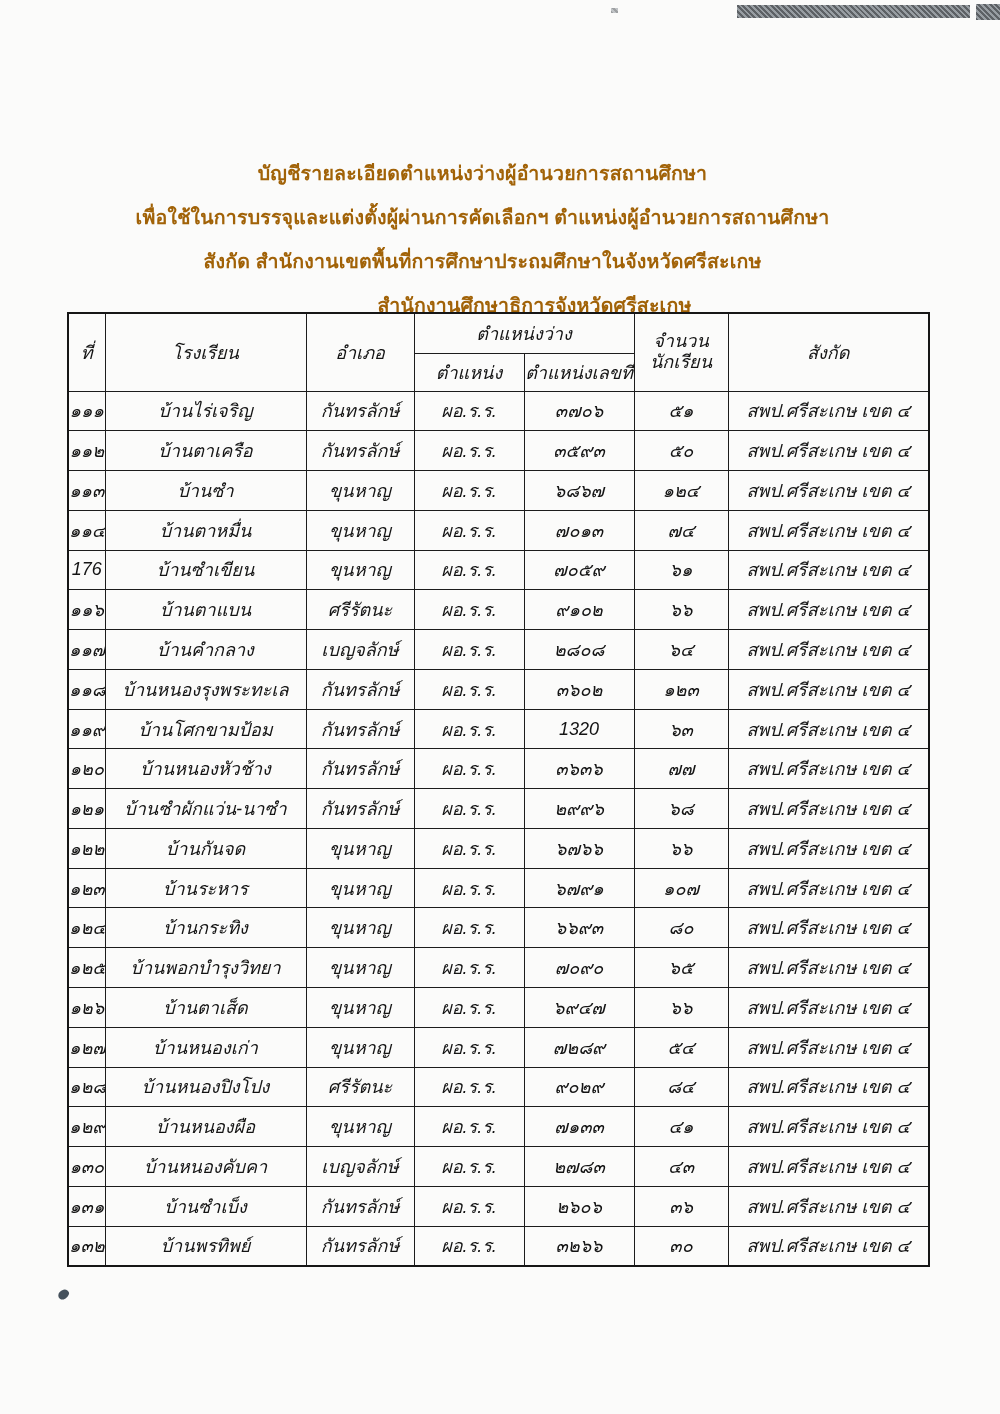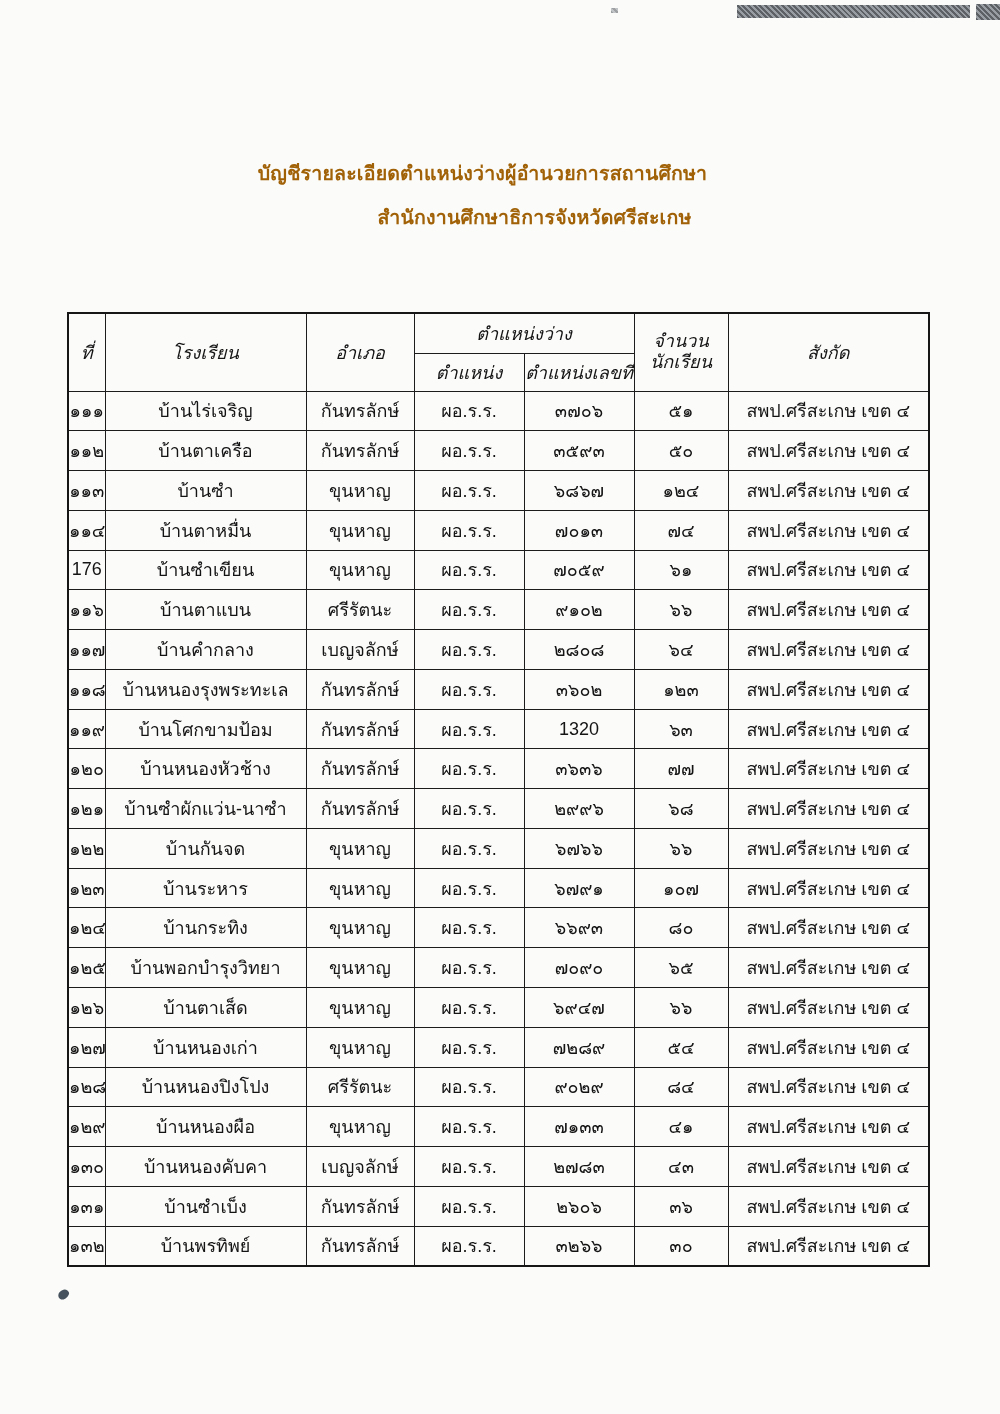--- a/index.html
+++ b/index.html
@@ -39,38 +39,40 @@
     font-size:18px;color:#141414;
   }
   .doc-table td,.doc-table th{
     border:1.7px solid #1c1c1c;
     padding:0;overflow:hidden;white-space:nowrap;
     font-weight:400;vertical-align:middle;
   }
   .doc-table{border:2.5px solid #161616;}
   .doc-table thead tr:first-child{height:40px;}
   .doc-table thead tr:last-child{height:38px;}
-  .doc-table tbody tr{height:36px;}
+  .doc-table tbody tr{height:36px;font-style:italic;}
   .c-center{text-align:center;}
   .c-left{text-align:center;padding-left:8px;}
   th.hdr{text-align:center;font-weight:400;font-size:18px;font-style:italic;}
   .hdr-two-line{line-height:21px;margin-left:16px;}
 </style>
 </head>
 <body>
 
 <div class="page">
 
   <div class="scan-bar" style="left:737px;top:5px;width:233px;height:13px;"></div>
   <div class="scan-bar" style="left:976px;top:4px;width:24px;height:16px;"></div>
   <div class="scan-bar" style="left:611px;top:8px;width:7px;height:5px;opacity:.5;"></div>
   <div class="pen-mark"></div>
 
   <div class="title-block">
     <div class="title-line">บัญชีรายละเอียดตำแหน่งว่างผู้อำนวยการสถานศึกษา</div>
+    <div class="title-line">เพื่อใช้ในการบรรจุและแต่งตั้งผู้ผ่านการคัดเลือกฯ ตำแหน่งผู้อำนวยการสถานศึกษา</div>
+    <div class="title-line">สังกัด สำนักงานเขตพื้นที่การศึกษาประถมศึกษาในจังหวัดศรีสะเกษ</div>
     <div class="title-line shift-right">สำนักงานศึกษาธิการจังหวัดศรีสะเกษ</div>
   </div>
 
   <table class="doc-table">
     <colgroup>
       <col style="width:37px">
       <col style="width:201px">
       <col style="width:108px">
       <col style="width:110px">
       <col style="width:110px">

